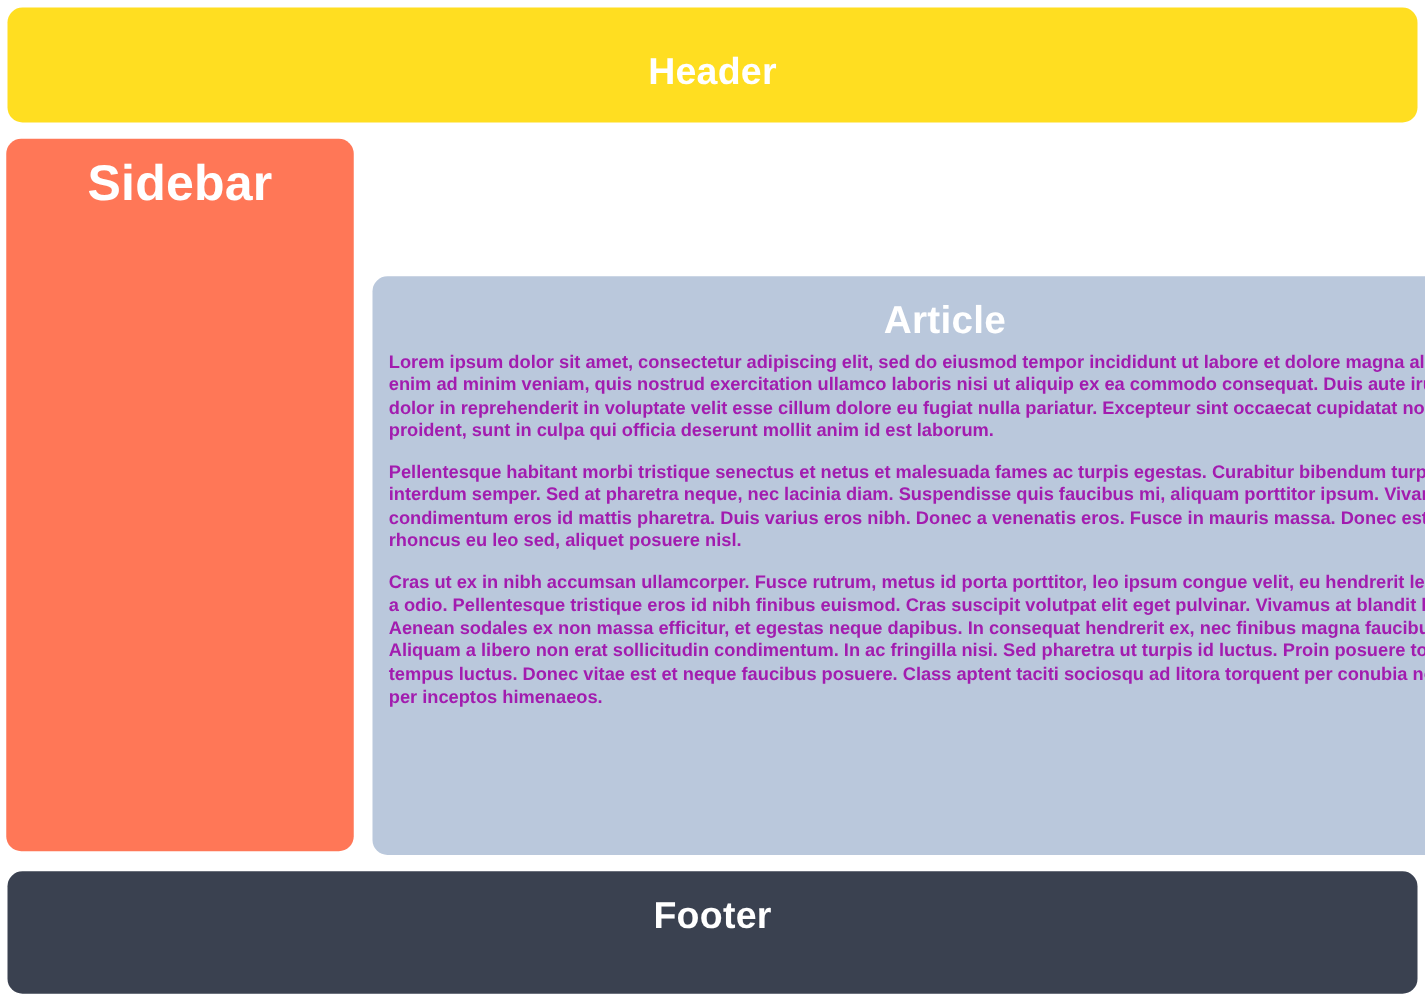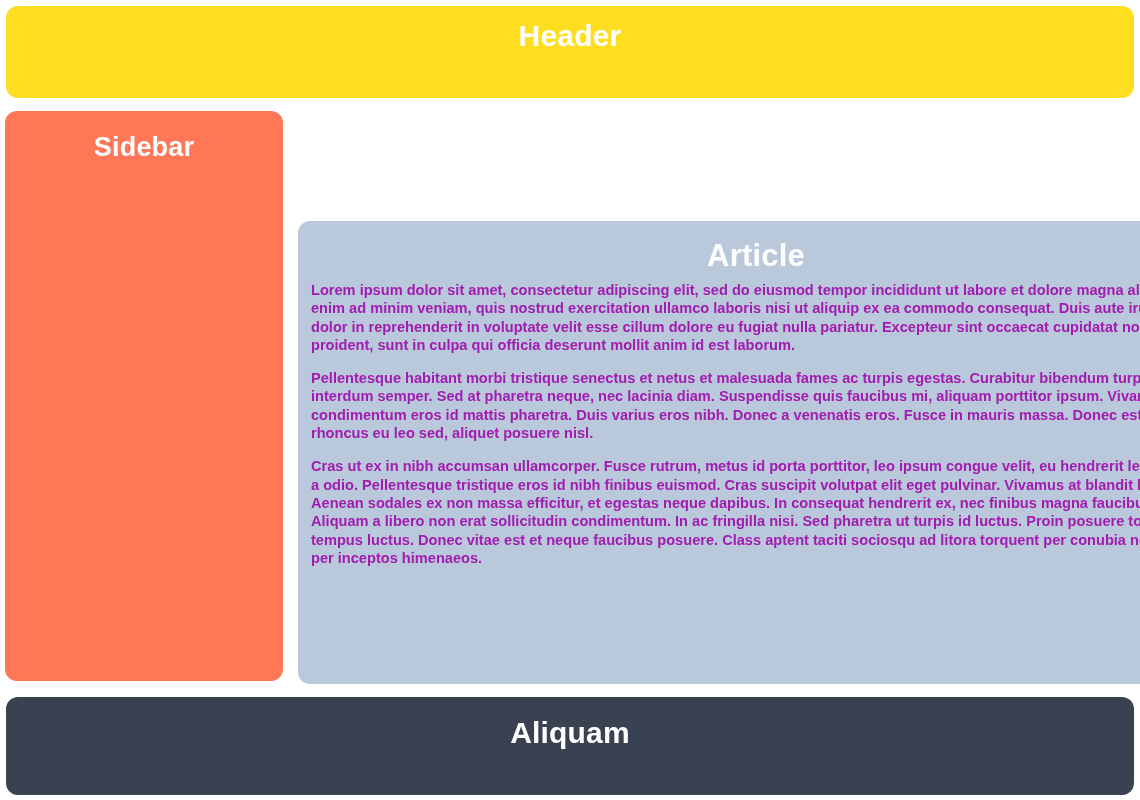--- a/index.html
+++ b/index.html
@@ -38,38 +38,38 @@
     letter-spacing: 0.2px;
   }
 
   
   #header {
     left: 6px;
     top: 6px;
     width: 1128px;
     height: 92px;
     background: #ffde21;
-    padding-top: 12px;
+    padding-top: 34px;
   }
   #header .block-title {
     font-size: 30px;
     line-height: 36px;
   }
 
   
   #sidebar {
     left: 5px;
     top: 111px;
     width: 278px;
     height: 570px;
     background: #ff7757;
     padding-top: 18px;
   }
   #sidebar .block-title {
-    font-size: 27px;
+    font-size: 40px;
     line-height: 36px;
   }
 
   
   #nav {
     left: 298px;
     top: 113px;
     width: 836px;
     height: 89px;
     background: #00ddff;
@@ -135,16 +135,16 @@
 
 
   <div class="block" id="article">
     <span class="block-title">Article</span>
     <p>Lorem ipsum dolor sit amet, consectetur adipiscing elit, sed do eiusmod tempor incididunt ut labore et dolore magna aliqua. Ut enim ad minim veniam, quis nostrud exercitation ullamco laboris nisi ut aliquip ex ea commodo consequat. Duis aute irure dolor in reprehenderit in voluptate velit esse cillum dolore eu fugiat nulla pariatur. Excepteur sint occaecat cupidatat non proident, sunt in culpa qui officia deserunt mollit anim id est laborum.</p>
     <p>Pellentesque habitant morbi tristique senectus et netus et malesuada fames ac turpis egestas. Curabitur bibendum turpis quis interdum semper. Sed at pharetra neque, nec lacinia diam. Suspendisse quis faucibus mi, aliquam porttitor ipsum. Vivamus condimentum eros id mattis pharetra. Duis varius eros nibh. Donec a venenatis eros. Fusce in mauris massa. Donec est metus, rhoncus eu leo sed, aliquet posuere nisl.</p>
     <p>Cras ut ex in nibh accumsan ullamcorper. Fusce rutrum, metus id porta porttitor, leo ipsum congue velit, eu hendrerit lectus nisi a odio. Pellentesque tristique eros id nibh finibus euismod. Cras suscipit volutpat elit eget pulvinar. Vivamus at blandit leo. Aenean sodales ex non massa efficitur, et egestas neque dapibus. In consequat hendrerit ex, nec finibus magna faucibus eu. Aliquam a libero non erat sollicitudin condimentum. In ac fringilla nisi. Sed pharetra ut turpis id luctus. Proin posuere tortor ac tempus luctus. Donec vitae est et neque faucibus posuere. Class aptent taciti sociosqu ad litora torquent per conubia nostra, per inceptos himenaeos.</p>
   </div>
 
   <div class="block" id="footer">
-    <span class="block-title">Aliquam</span>
+    <span class="block-title">Footer</span>
   </div>
 
 </div>
 
 </body></html>

